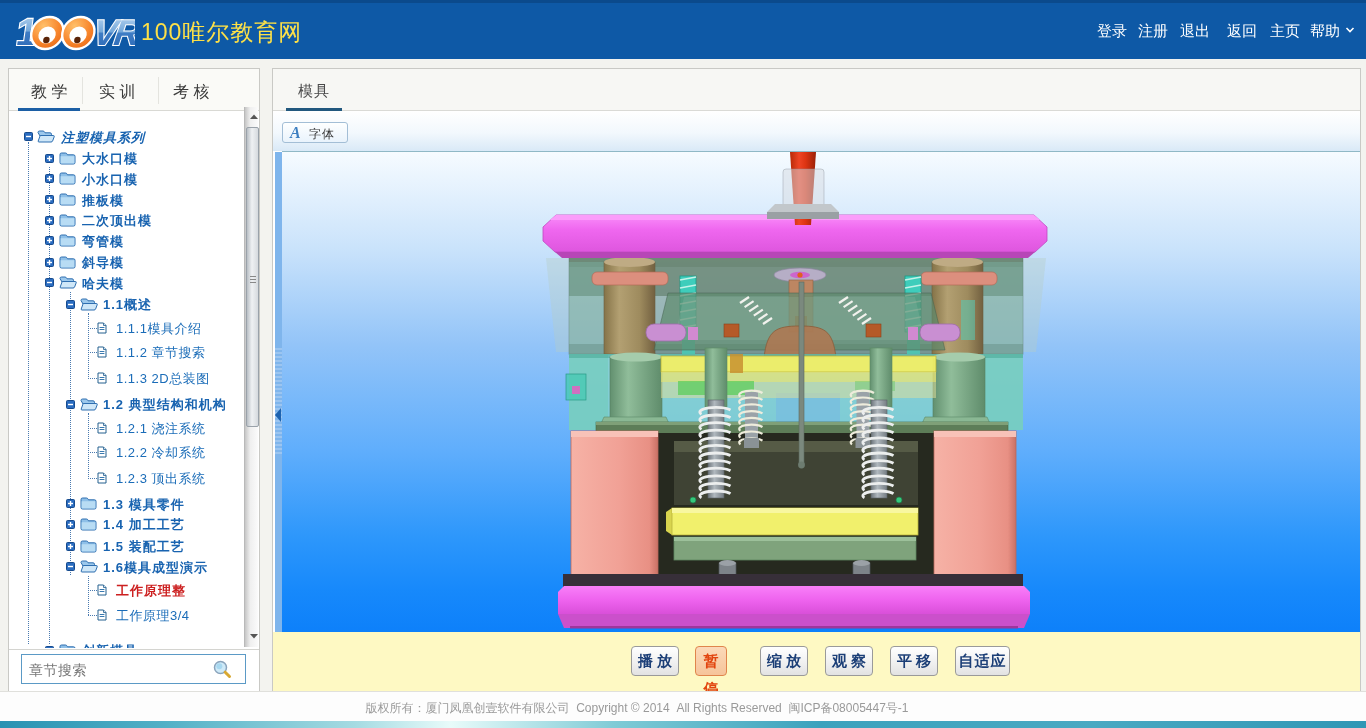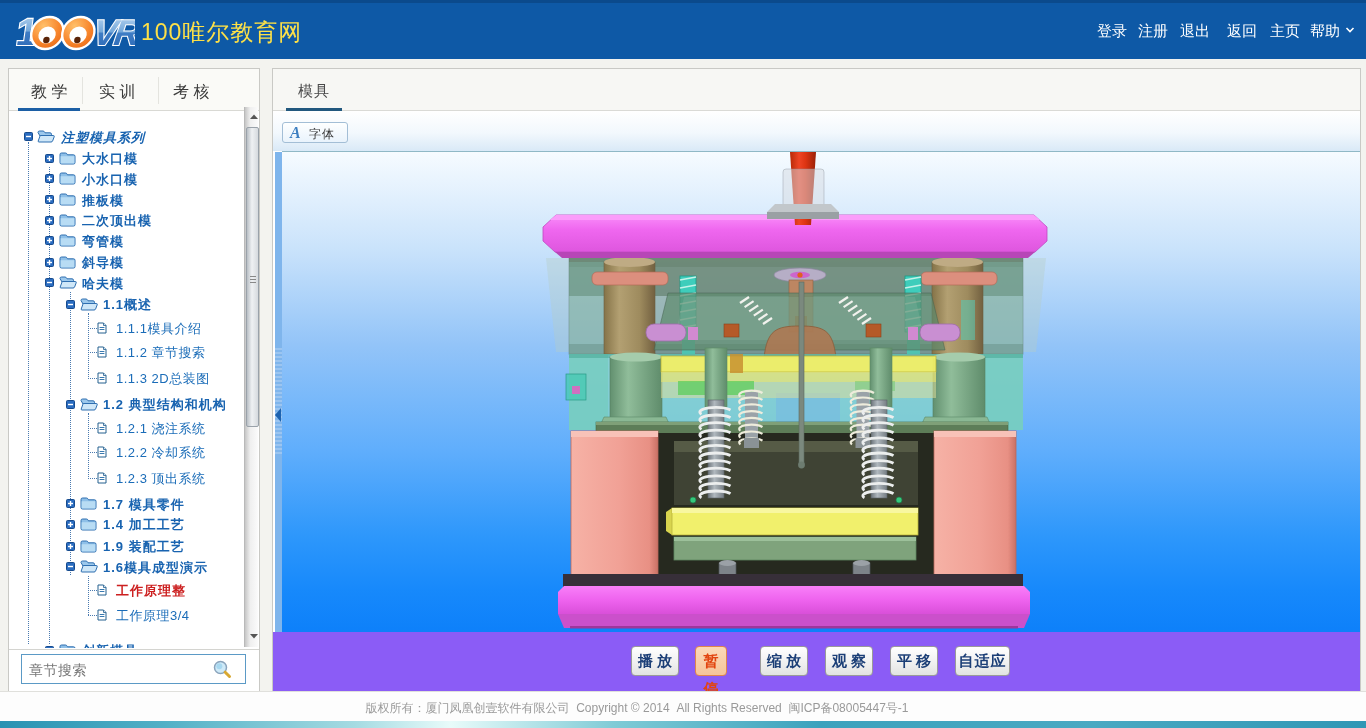--- a/index.html
+++ b/index.html
@@ -60,21 +60,21 @@
 
 #viewer { position:absolute; left:9px; top:82px; width:1078px; height:482px;
   border-top:1px solid #8fb8c6;
   background:linear-gradient(#f6fbff 0%, #cae3fb 20%, #93c4f8 40%, #60aefc 62%, #2d97fb 80%, #1789fb 91%, #0d80fa 100%); }
 #splitter { position:absolute; left:2px; top:83px; width:7px; height:480px; background:#7fb5ec; }
 #splitgrip { position:absolute; left:2px; top:277px; width:7px; height:110px;
   background:repeating-linear-gradient(#7fb5ec 0 2px, #9cc5f0 2px 4px); }
 #splitarrow { position:absolute; left:2px; top:339px; width:0; height:0;
   border-top:7px solid transparent; border-bottom:7px solid transparent; border-right:6px solid #1c62b0; }
 
-#btnbar { position:absolute; left:0; top:563px; width:1087px; height:59px; background:#8b5cf6; }
+#btnbar { position:absolute; left:0; top:563px; width:1087px; height:59px; background:#fef9c3; }
 .vbtn { position:absolute; top:14px; height:30px; border:1px solid #9a9a9a; border-radius:4px;
   background:linear-gradient(#ffffff,#efefef 60%,#e2e2e2); color:#1c3f77; font-weight:bold;
   font-size:15px; text-align:center; line-height:28px; }
 .vbtn.pause { border:1px solid #e0854c; background:linear-gradient(#fbd9b8,#f6c49a);
   color:#e2440e; }
 
 
 #footer { position:absolute; left:0; top:691px; width:1366px; height:30px; background:#fdfdfd;
   border-top:1px solid #e0e0dc; }
 #footer .tx { position:absolute; left:0; top:8px; width:1274px; text-align:center;
@@ -288,41 +288,41 @@
 <div class="trow dlabel" style="left:107px;top:359px;">1.2.3 顶出系统</div>
 <svg class="abs" style="left:57px;top:388px" width="9" height="9" viewBox="0 0 9 9">
         <rect x="0.5" y="0.5" width="8" height="8" rx="1" fill="#2a6cc0" stroke="#174a8c"></rect>
         <rect x="2" y="3.8" width="5" height="1.4" fill="#fff"></rect>
         <rect x="3.8" y="2" width="1.4" height="5" fill="#fff"></rect>
       </svg>
 <svg class="abs" style="left:71px;top:386px" width="17" height="13" viewBox="0 0 17 13">
         <path d="M1 2.5 Q1 1 2.5 1 L6.5 1 Q7.5 1 8 2 L8.5 2.8 L14.5 2.8 Q16 2.8 16 4.3 L16 10.5 Q16 12 14.5 12 L2.5 12 Q1 12 1 10.5 Z" fill="#8fc0e8" stroke="#2e6eb0" stroke-width="1"></path>
         <path d="M1.6 4.2 L15.4 4.2 L15.4 10.4 Q15.4 11.4 14.4 11.4 L2.6 11.4 Q1.6 11.4 1.6 10.4 Z" fill="#b8dcf4"></path>
       </svg>
-<div class="trow tlabel" style="left:94px;top:385px;">1.7 模具零件</div>
+<div class="trow tlabel" style="left:94px;top:385px;">1.3 模具零件</div>
 <svg class="abs" style="left:57px;top:409px" width="9" height="9" viewBox="0 0 9 9">
         <rect x="0.5" y="0.5" width="8" height="8" rx="1" fill="#2a6cc0" stroke="#174a8c"></rect>
         <rect x="2" y="3.8" width="5" height="1.4" fill="#fff"></rect>
         <rect x="3.8" y="2" width="1.4" height="5" fill="#fff"></rect>
       </svg>
 <svg class="abs" style="left:71px;top:407px" width="17" height="13" viewBox="0 0 17 13">
         <path d="M1 2.5 Q1 1 2.5 1 L6.5 1 Q7.5 1 8 2 L8.5 2.8 L14.5 2.8 Q16 2.8 16 4.3 L16 10.5 Q16 12 14.5 12 L2.5 12 Q1 12 1 10.5 Z" fill="#8fc0e8" stroke="#2e6eb0" stroke-width="1"></path>
         <path d="M1.6 4.2 L15.4 4.2 L15.4 10.4 Q15.4 11.4 14.4 11.4 L2.6 11.4 Q1.6 11.4 1.6 10.4 Z" fill="#b8dcf4"></path>
       </svg>
 <div class="trow tlabel" style="left:94px;top:405px;">1.4 加工工艺</div>
 <svg class="abs" style="left:57px;top:431px" width="9" height="9" viewBox="0 0 9 9">
         <rect x="0.5" y="0.5" width="8" height="8" rx="1" fill="#2a6cc0" stroke="#174a8c"></rect>
         <rect x="2" y="3.8" width="5" height="1.4" fill="#fff"></rect>
         <rect x="3.8" y="2" width="1.4" height="5" fill="#fff"></rect>
       </svg>
 <svg class="abs" style="left:71px;top:429px" width="17" height="13" viewBox="0 0 17 13">
         <path d="M1 2.5 Q1 1 2.5 1 L6.5 1 Q7.5 1 8 2 L8.5 2.8 L14.5 2.8 Q16 2.8 16 4.3 L16 10.5 Q16 12 14.5 12 L2.5 12 Q1 12 1 10.5 Z" fill="#8fc0e8" stroke="#2e6eb0" stroke-width="1"></path>
         <path d="M1.6 4.2 L15.4 4.2 L15.4 10.4 Q15.4 11.4 14.4 11.4 L2.6 11.4 Q1.6 11.4 1.6 10.4 Z" fill="#b8dcf4"></path>
       </svg>
-<div class="trow tlabel" style="left:94px;top:427px;">1.9 装配工艺</div>
+<div class="trow tlabel" style="left:94px;top:427px;">1.5 装配工艺</div>
 <svg class="abs" style="left:57px;top:451px" width="9" height="9" viewBox="0 0 9 9">
         <rect x="0.5" y="0.5" width="8" height="8" rx="1" fill="#2a6cc0" stroke="#174a8c"></rect>
         <rect x="2" y="3.8" width="5" height="1.4" fill="#fff"></rect>
       </svg>
 <svg class="abs" style="left:71px;top:449px" width="18" height="13" viewBox="0 0 18 13">
         <path d="M1 2.5 Q1 1 2.5 1 L6 1 Q7 1 7.5 2 L8 2.8 L13 2.8 Q14.5 2.8 14.5 4.3 L14.5 6 L3 6 Z" fill="#9cc8ec" stroke="#2e6eb0" stroke-width="1"></path>
         <path d="M3.2 5.5 L16.2 5.5 Q17.6 5.5 17.2 6.8 L15.6 11 Q15.2 12 14 12 L2 12 Q0.9 12 1.2 11 Z" fill="#cfe7f8" stroke="#2e6eb0" stroke-width="1"></path>
       </svg>
 <div class="trow tlabel" style="left:94px;top:448px;">1.6模具成型演示</div>
 <svg class="abs" style="left:88px;top:473px" width="10" height="12" viewBox="0 0 10 12">

